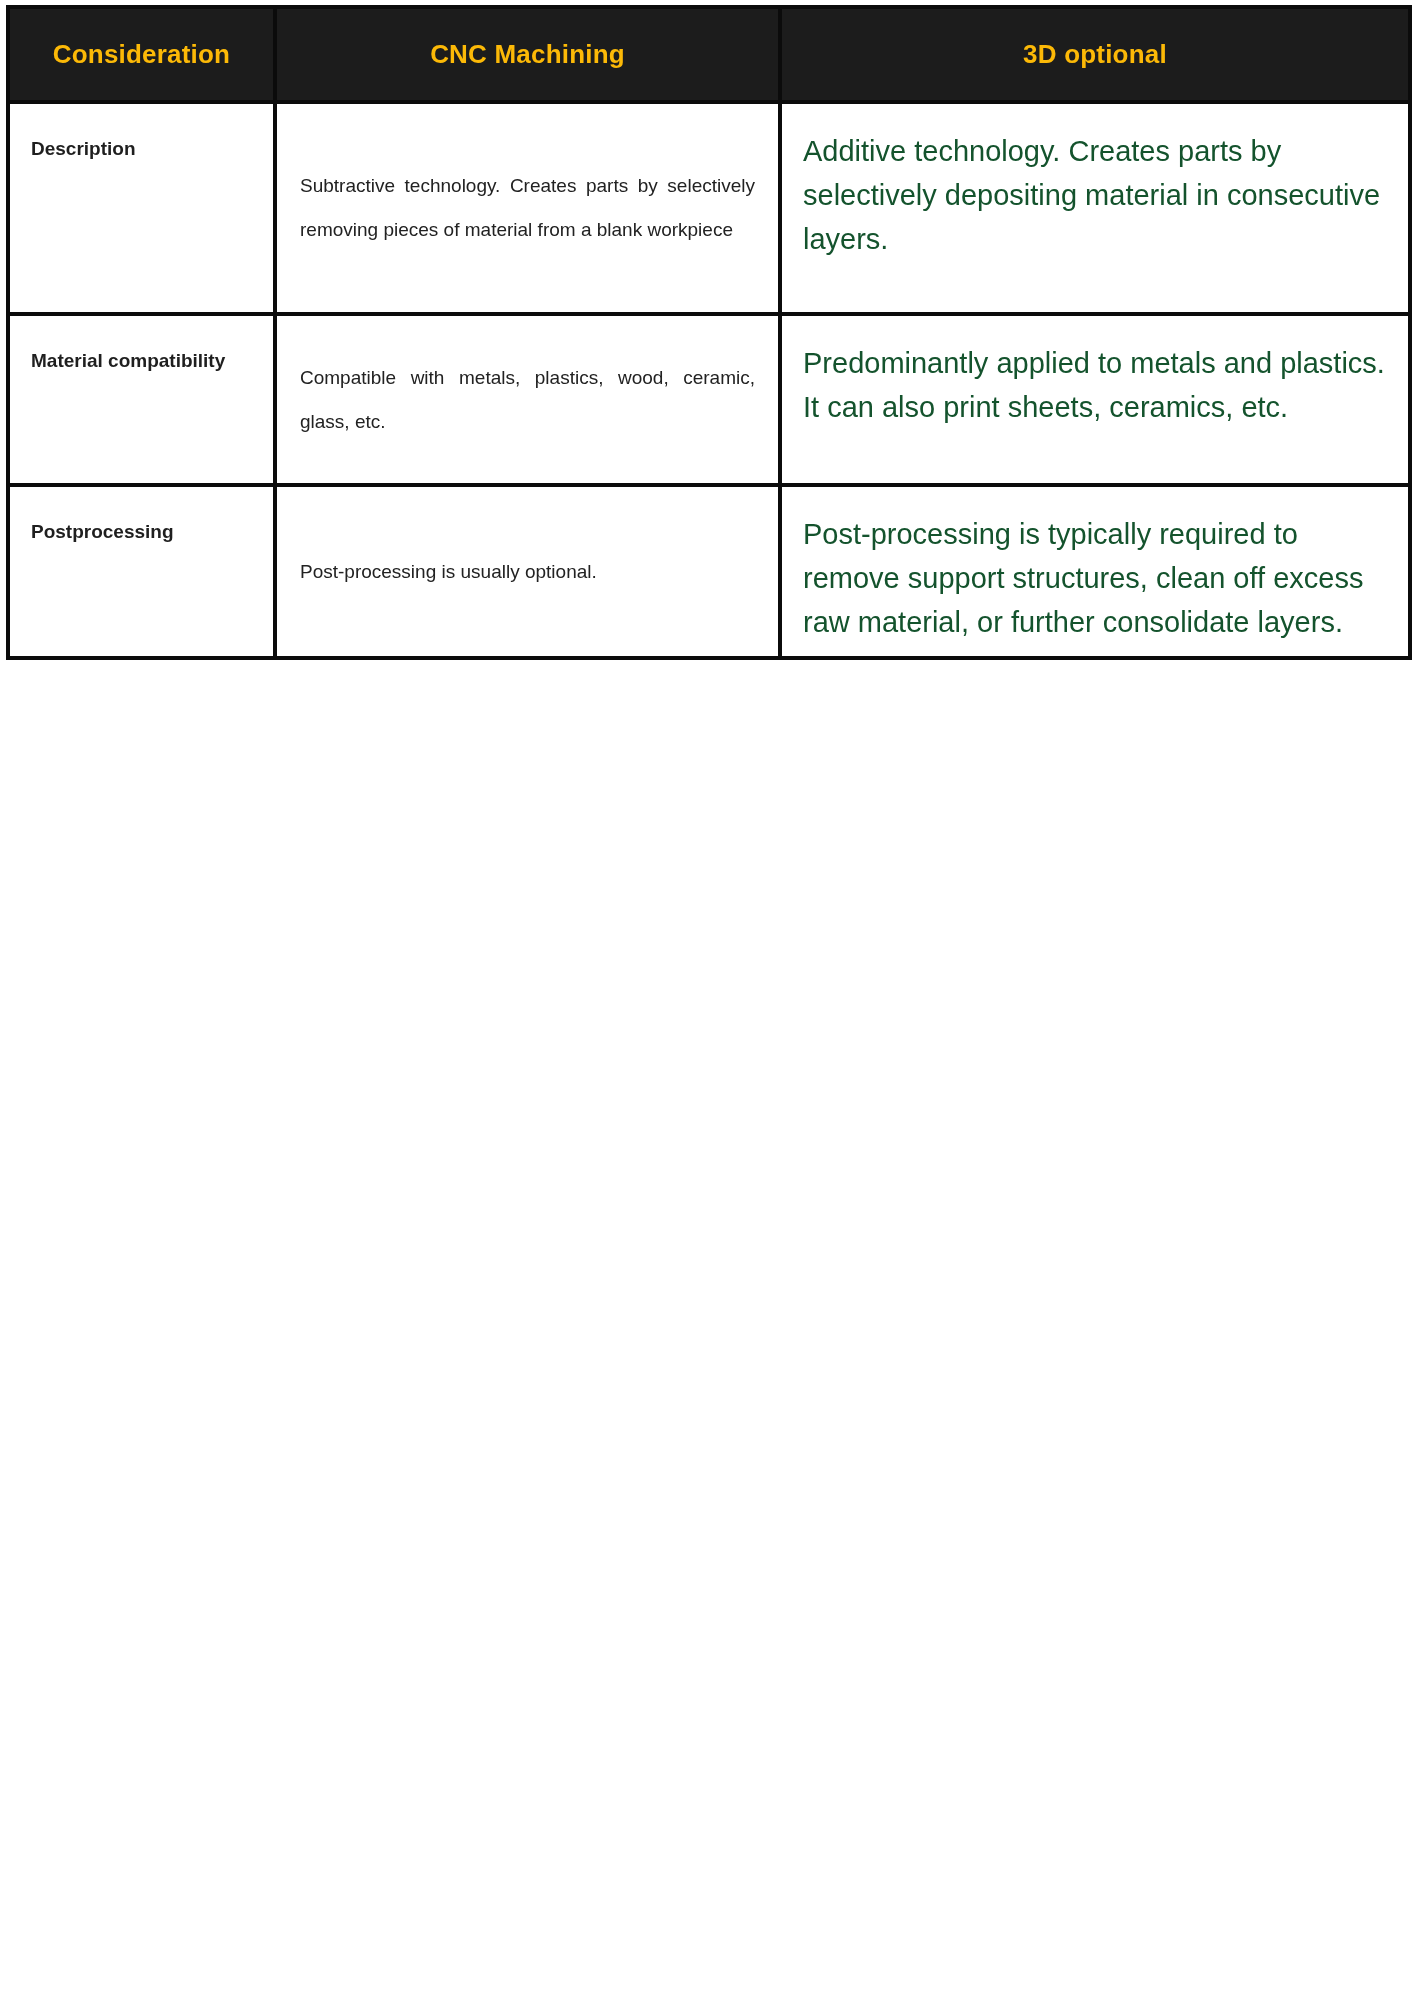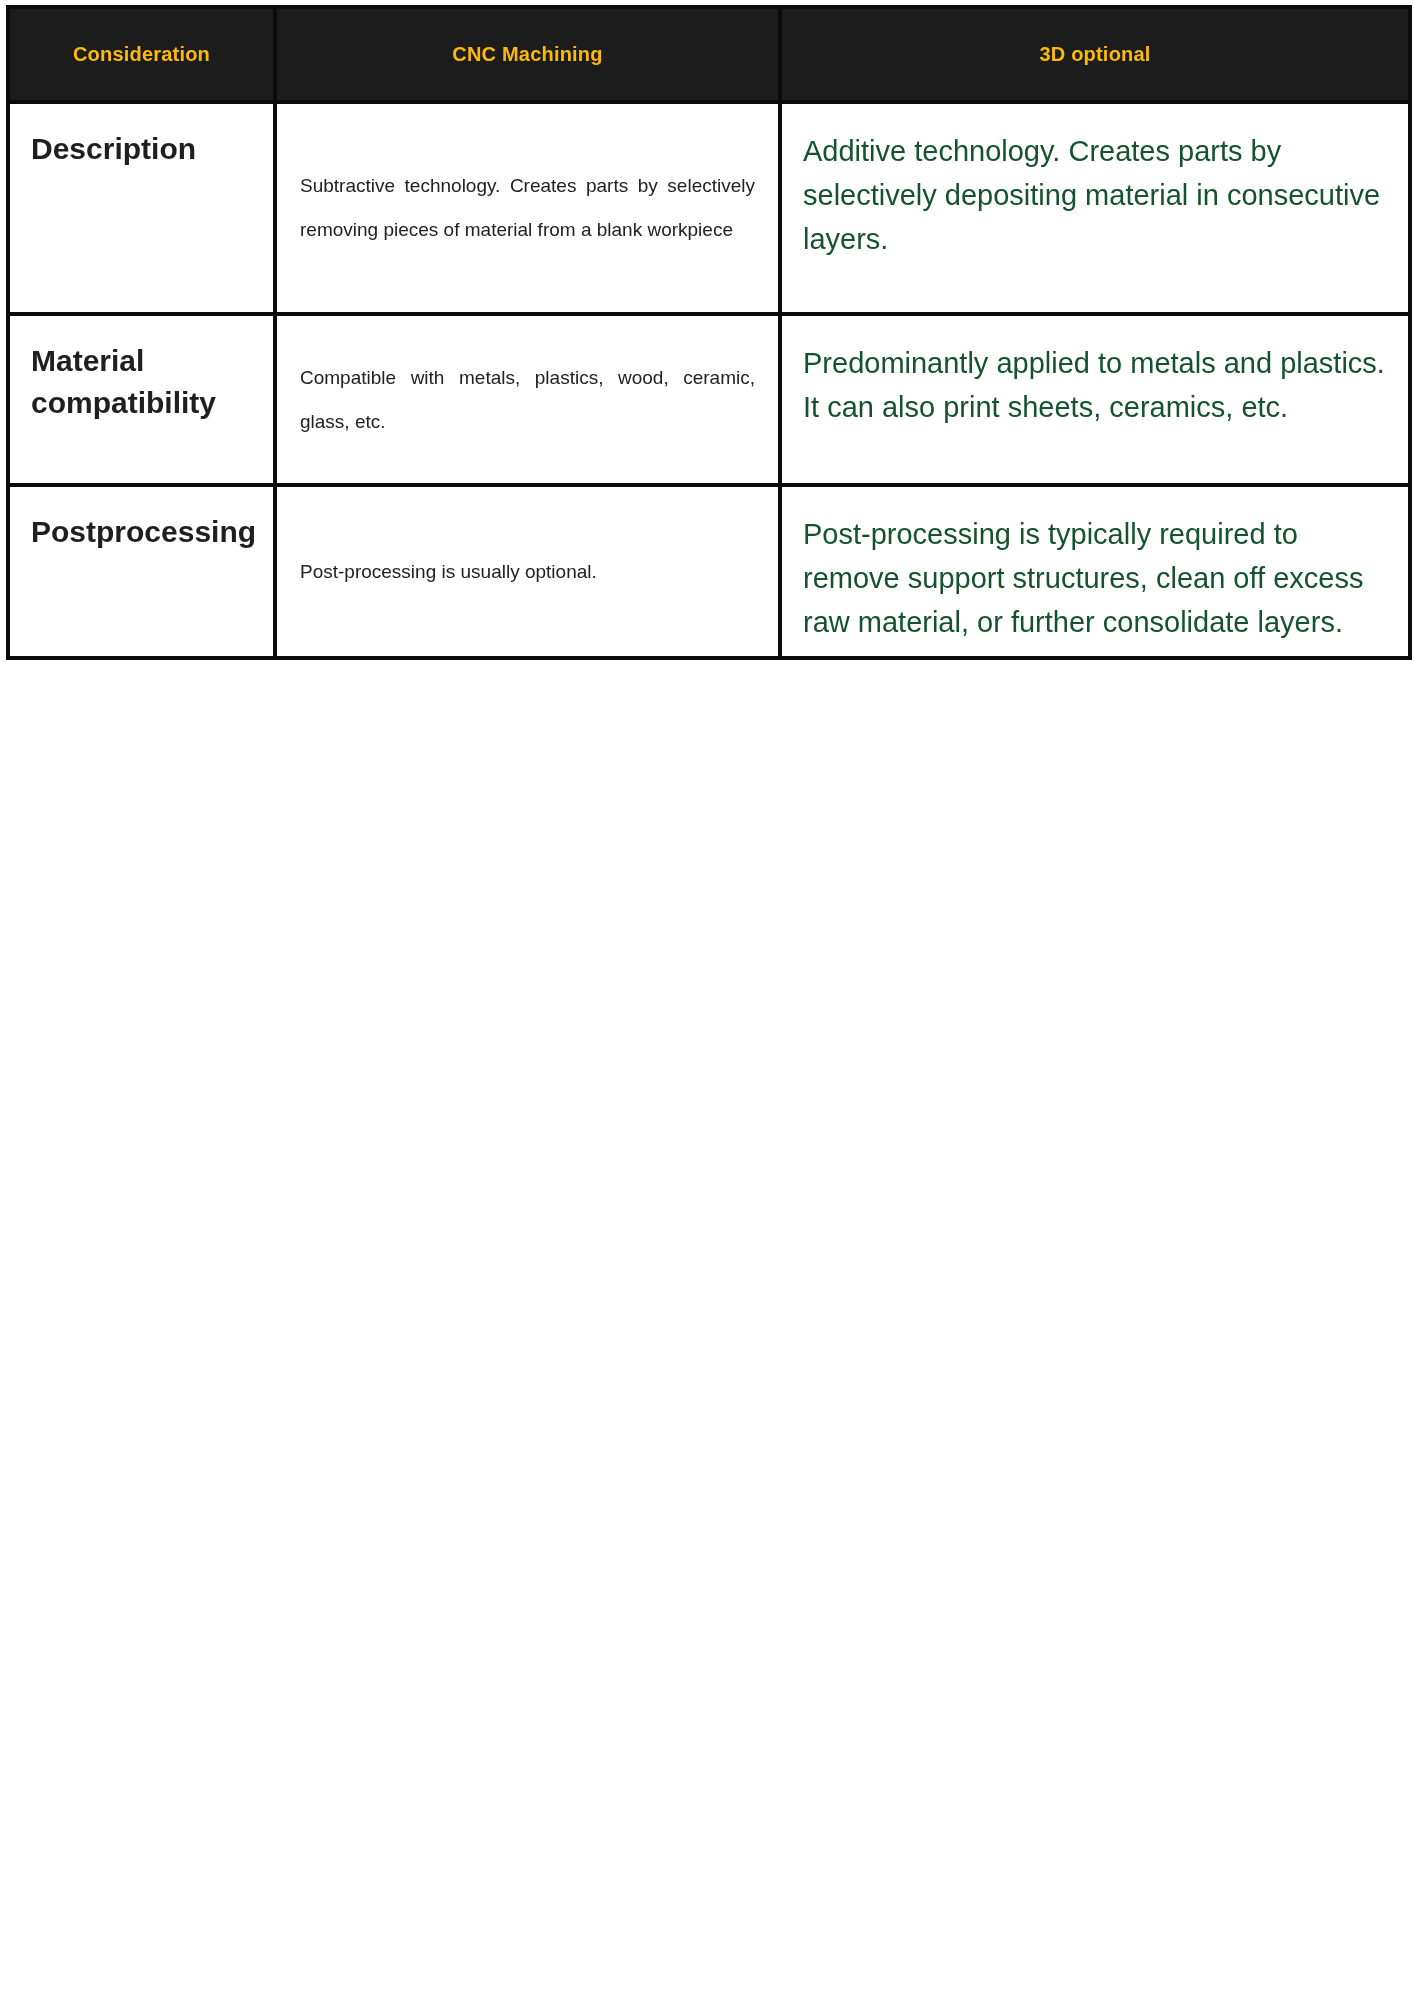--- a/index.html
+++ b/index.html
@@ -23,36 +23,36 @@
   table.compare td {
     border: 4px solid #0b0b0b;
     overflow: hidden;
     box-sizing: border-box;
   }
   
   tr.head-row { height: 95px; }
   th.head-cell {
     background: #1c1c1c;
     color: #fcb907;
-    font-size: 20px;
+    font-size: 26px;
     font-weight: bold;
     text-align: center;
     vertical-align: middle;
     letter-spacing: 0.2px;
   }
   
   tr.row-description   { height: 212px; }
   tr.row-tolerance     { height: 174px; }
   tr.row-buildsize     { height: 131px; }
   tr.row-material      { height: 171px; }
   tr.row-rawstate      { height: 131px; }
   tr.row-postproc      { height: 173px; }
   
   td.c1 {
-    font-size: 30px;
+    font-size: 19px;
     font-weight: bold;
     color: #1f1f1f;
     vertical-align: top;
     padding: 24px 18px 0 21px;
     line-height: 42px;
   }
   td.c2 {
     font-size: 19px;
     color: #222222;
     text-align: justify;

